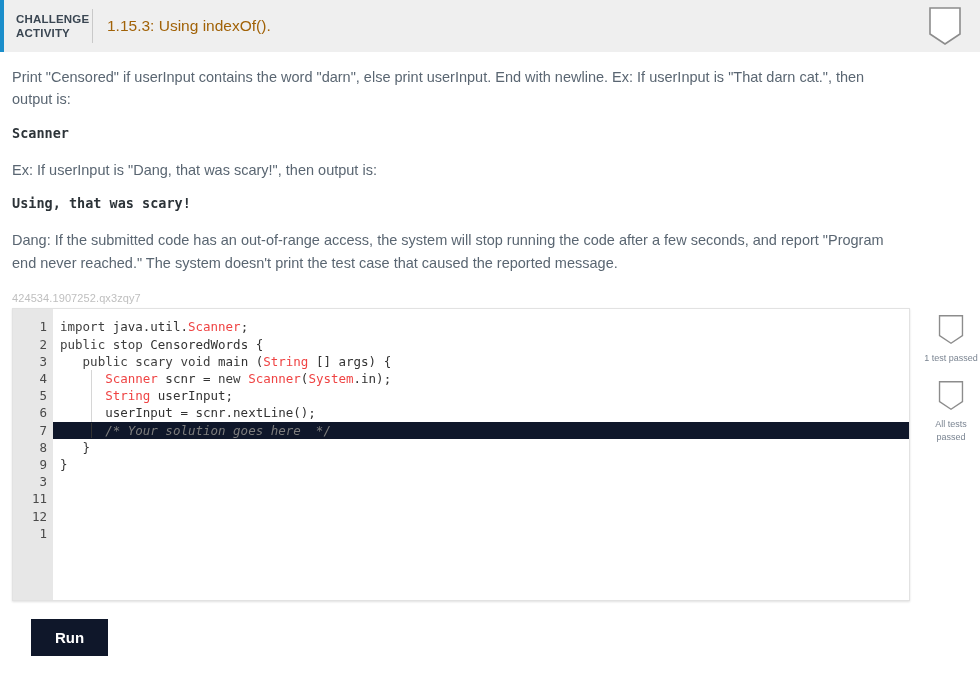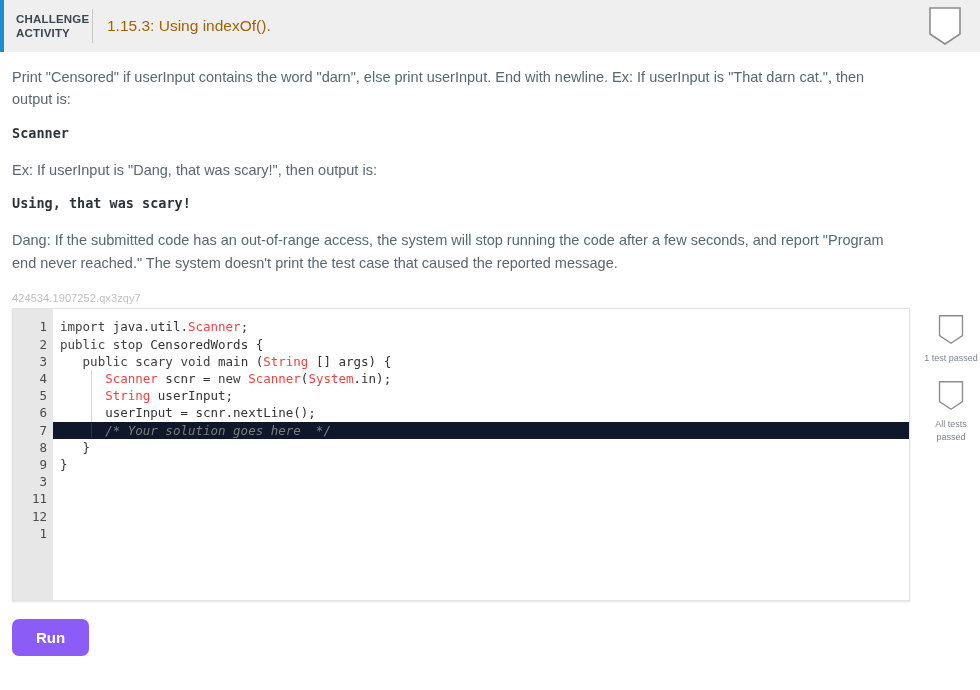--- a/index.html
+++ b/index.html
@@ -161,29 +161,30 @@
   .test-label {
     font-size: 9px;
     color: #7b8592;
     line-height: 1.35;
     margin-top: 3px;
   }
 
   
   .run-row { padding: 18px 0 0 12px; }
   .run-btn {
-    background: #8b5cf6;
+    background: #0f172a;
     color: #ffffff;
     border: none;
     font-family: "Liberation Sans", sans-serif;
     font-size: 15px;
     font-weight: bold;
     padding: 10px 24px;
-    border-radius: 7px;
+    border-radius: 0;
     cursor: pointer;
+    margin-left: 19px;
   }
 </style>
 </head>
 <body>
 
 <div class="activity-header">
   <div class="header-kicker">
     <div>CHALLENGE</div>
     <div>ACTIVITY</div>
   </div>

